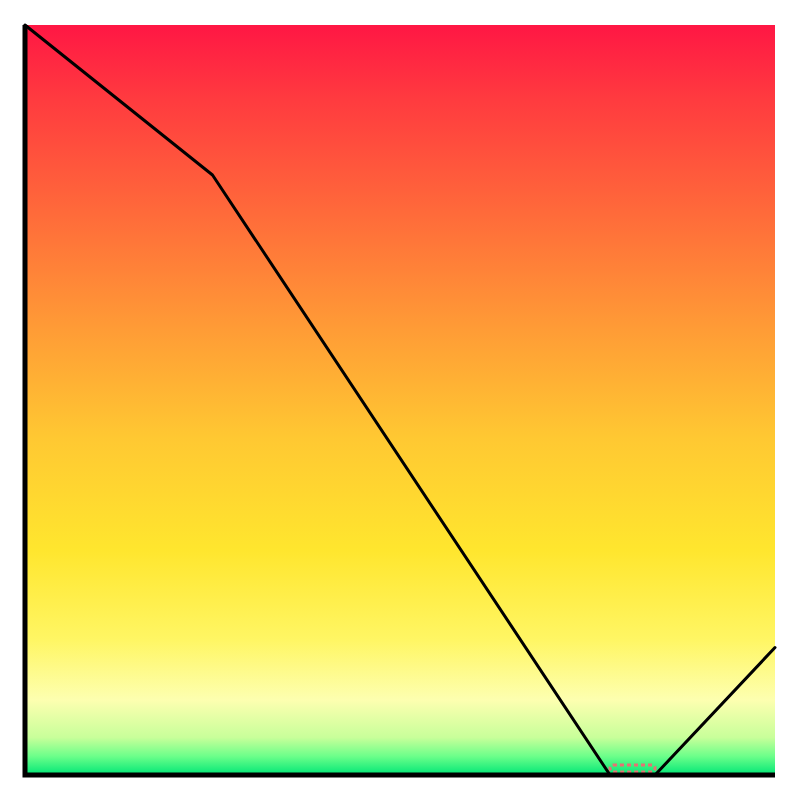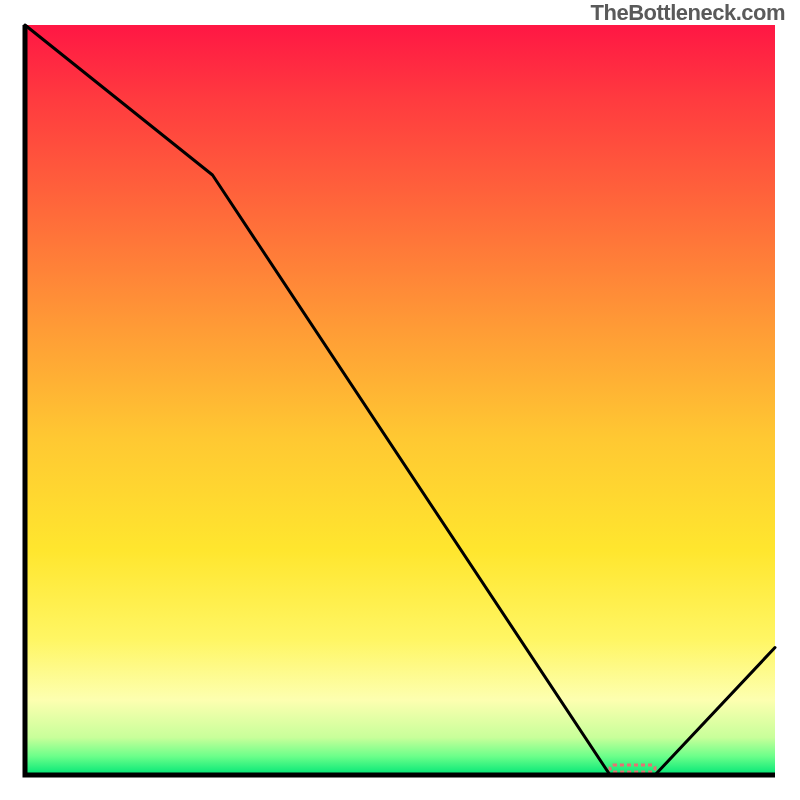--- a/index.html
+++ b/index.html
@@ -27,21 +27,20 @@
     letter-spacing: -0.5px;
   }
   svg {
     display: block;
   }
 </style>
 </head>
 <body>
 
 <div class="chart-container">
-  <div class="watermark">TheBottleneck.com</div>
   <svg id="chart-svg" width="800" height="800" viewBox="0 0 800 800">
     <defs>
       <linearGradient id="bg-grad" x1="0" y1="0" x2="0" y2="1">
           <stop offset="0%" stop-color="#ff1744"></stop>
           <stop offset="10%" stop-color="#ff3b3f"></stop>
           <stop offset="25%" stop-color="#ff6a3a"></stop>
           <stop offset="40%" stop-color="#ff9a36"></stop>
           <stop offset="55.00000000000001%" stop-color="#ffc832"></stop>
           <stop offset="70%" stop-color="#ffe62e"></stop>
           <stop offset="82%" stop-color="#fff664"></stop>

